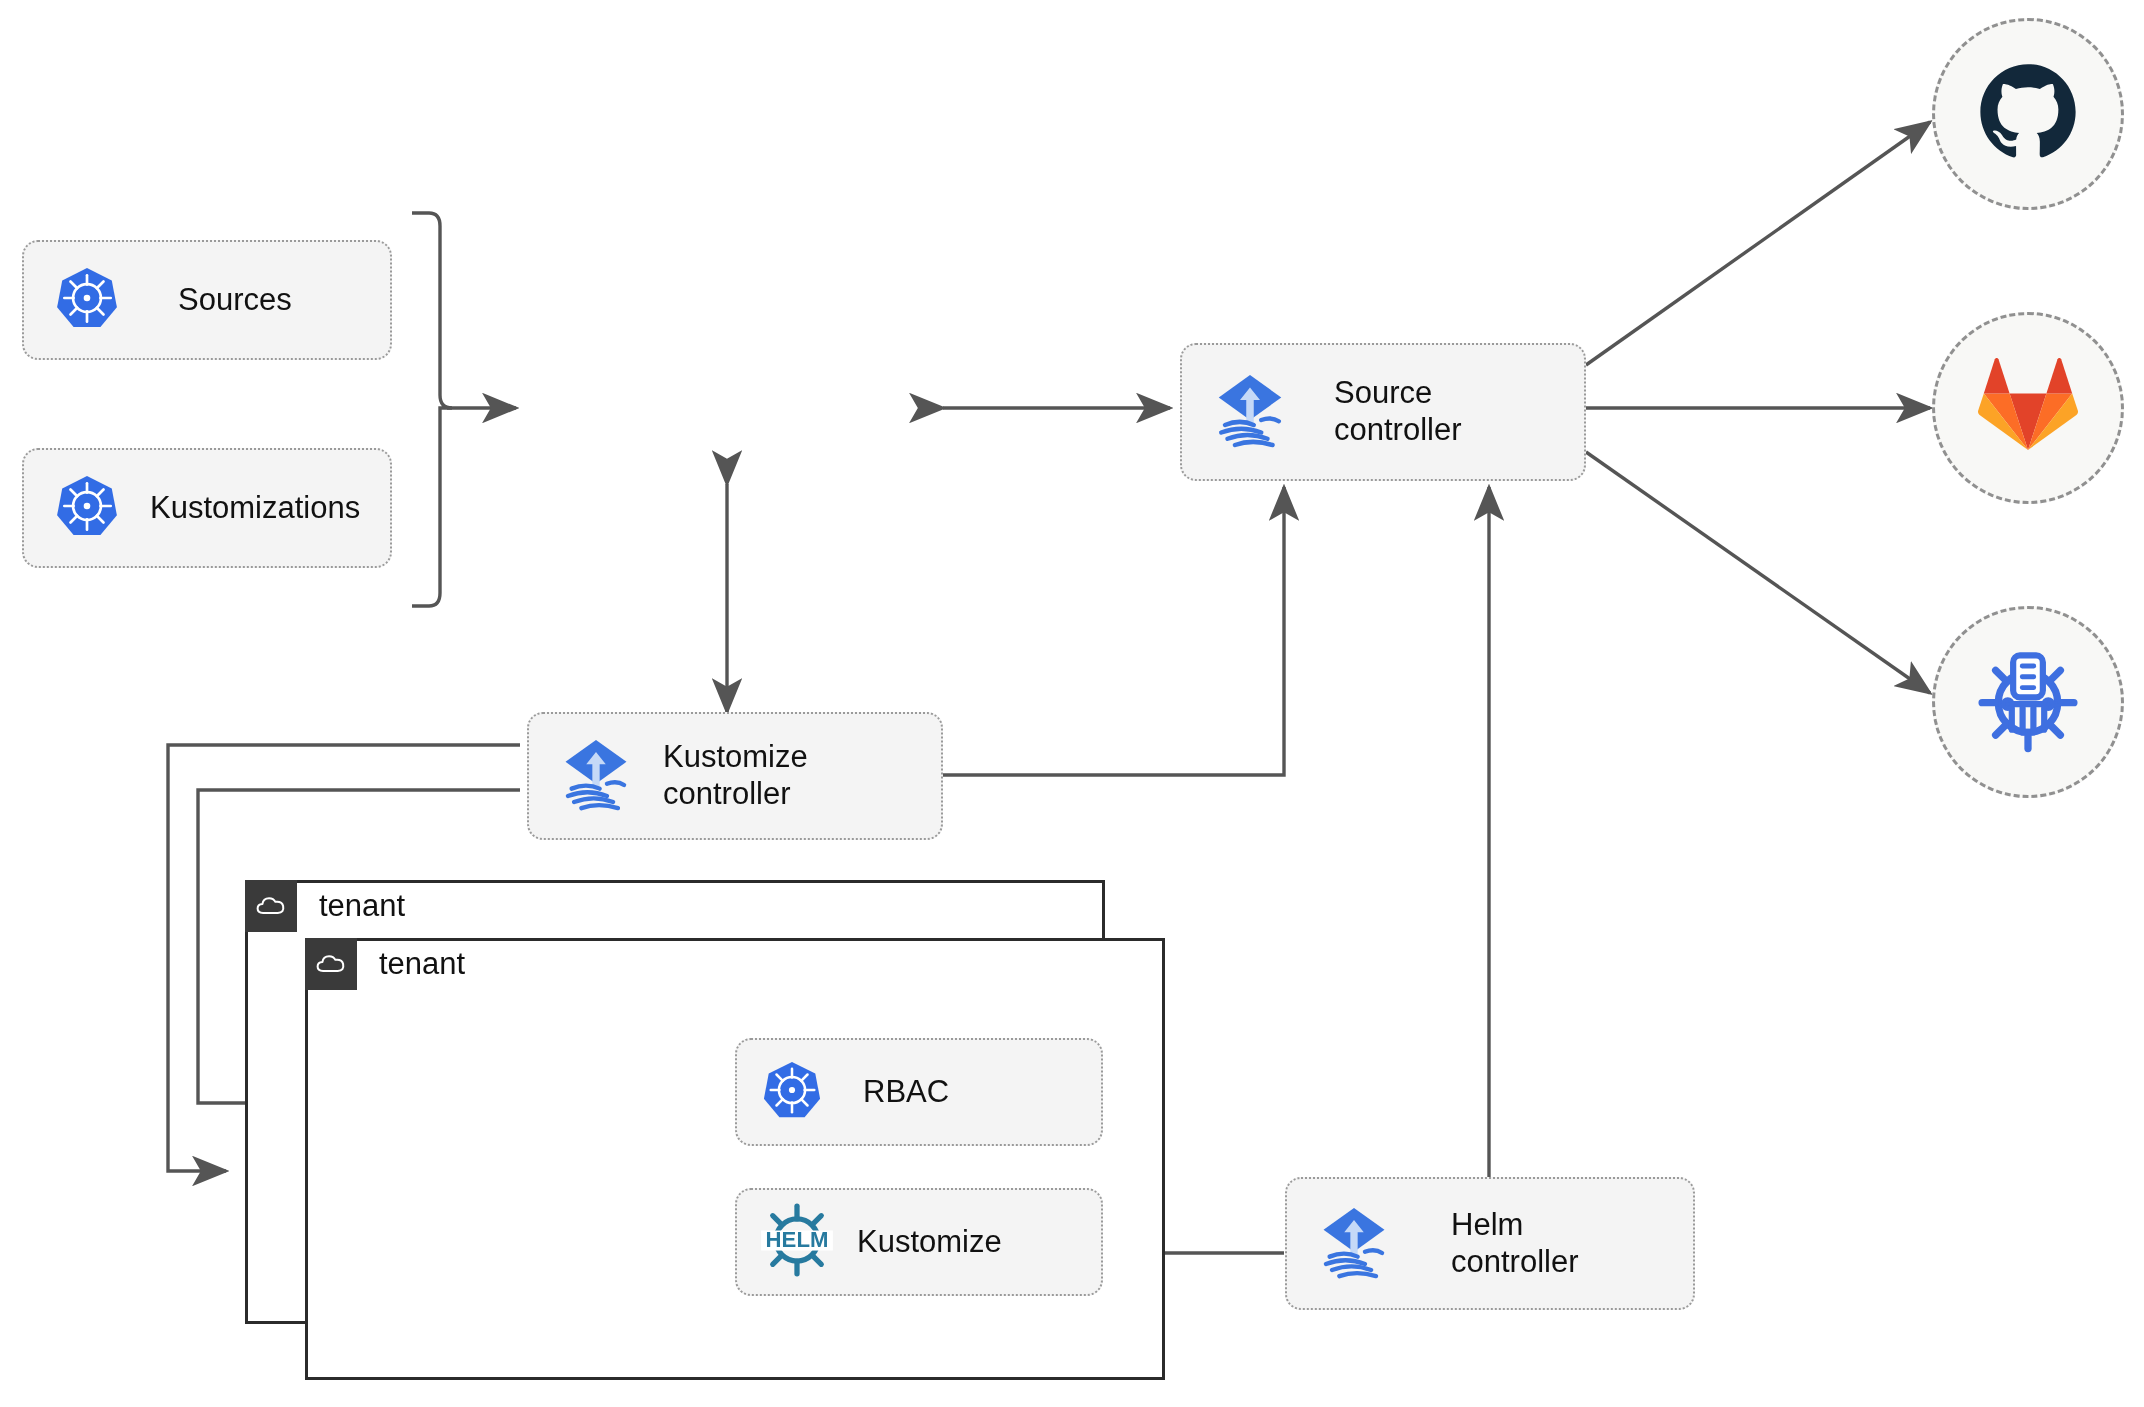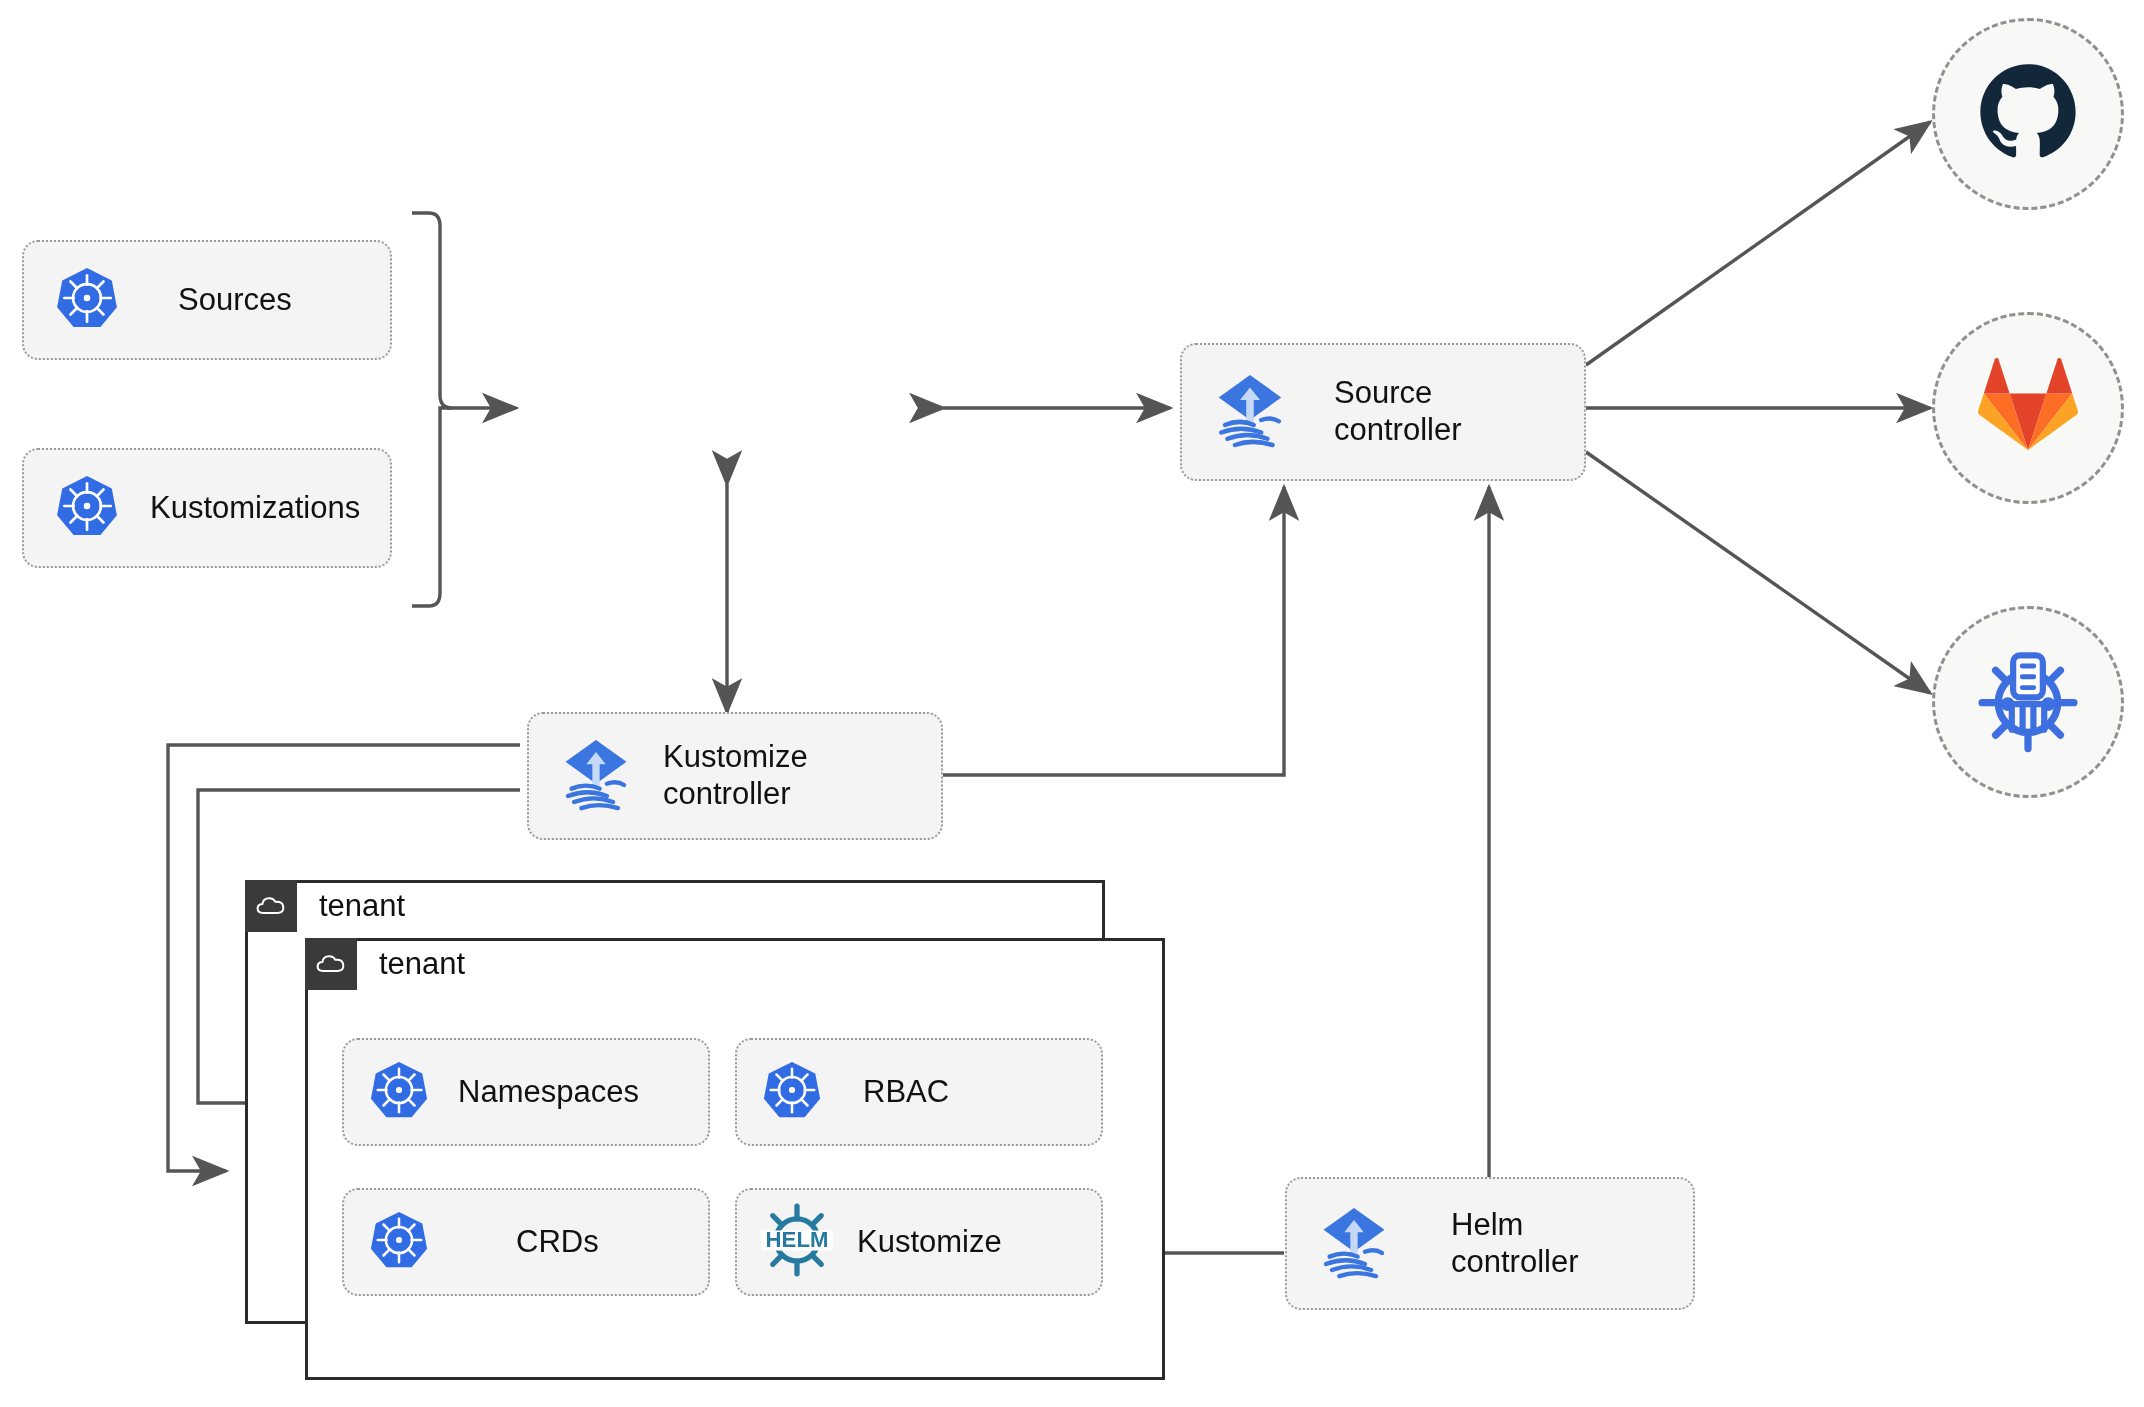--- a/index.html
+++ b/index.html
@@ -223,82 +223,42 @@
         <svg width="34" height="34" viewBox="0 0 32 32">
           <path d="M8.5 22.5 Q3.4 22.5 3.4 18.4 Q3.4 14.6 7.9 14.2
                    Q8.6 8.6 14.2 8.6 Q18.4 8.6 20.1 12.1
                    Q26.3 11.3 27.4 16.0 Q28.6 22.5 22.4 22.5 Z" fill="none" stroke="#ffffff" stroke-width="1.9" stroke-linejoin="round"></path>
         </svg>
       </span>
       <span class="tenant-name">tenant</span>
     </div>
   </div>
 
-  <div class="rbox" style="left:342px;top:1038px;width:368px;height:108px;padding-left:24px;">
+
+  <div class="rbox" style="left:735px;top:1038px;width:368px;height:108px;padding-left:24px;">
     <span class="icn">
       <svg width="62" height="62" viewBox="0 0 64 64">
         <path d="M32 3 L56 15 L61 41 L45 60 L19 60 L3 41 L8 15 Z" fill="#326CE5"></path>
         <g fill="none" stroke="#ffffff" stroke-width="2.6" stroke-linecap="round">
           <circle cx="32" cy="32" r="13.5"></circle>
           <circle cx="32" cy="32" r="3.2" fill="#ffffff" stroke="none"></circle>
           <line x1="32" y1="10" x2="32" y2="19"></line>
             <line x1="32" y1="45" x2="32" y2="55"></line>
           <line x1="10" y1="32" x2="19" y2="32"></line>
             <line x1="45" y1="32" x2="55" y2="32"></line>
           <line x1="16" y1="16" x2="22.5" y2="22.5"></line>
             <line x1="41.5" y1="41.5" x2="48" y2="48"></line>
           <line x1="48" y1="16" x2="41.5" y2="22.5"></line>
             <line x1="22.5" y1="41.5" x2="16" y2="48"></line>
         </g>
       </svg>
     </span>
-    <span class="lbl" style="margin-left:28px;">Namespaces</span>
-  </div>
-
-  <div class="rbox" style="left:735px;top:1038px;width:368px;height:108px;padding-left:24px;">
-    <span class="icn">
-      <svg width="62" height="62" viewBox="0 0 64 64">
-        <path d="M32 3 L56 15 L61 41 L45 60 L19 60 L3 41 L8 15 Z" fill="#326CE5"></path>
-        <g fill="none" stroke="#ffffff" stroke-width="2.6" stroke-linecap="round">
-          <circle cx="32" cy="32" r="13.5"></circle>
-          <circle cx="32" cy="32" r="3.2" fill="#ffffff" stroke="none"></circle>
-          <line x1="32" y1="10" x2="32" y2="19"></line>
-            <line x1="32" y1="45" x2="32" y2="55"></line>
-          <line x1="10" y1="32" x2="19" y2="32"></line>
-            <line x1="45" y1="32" x2="55" y2="32"></line>
-          <line x1="16" y1="16" x2="22.5" y2="22.5"></line>
-            <line x1="41.5" y1="41.5" x2="48" y2="48"></line>
-          <line x1="48" y1="16" x2="41.5" y2="22.5"></line>
-            <line x1="22.5" y1="41.5" x2="16" y2="48"></line>
-        </g>
-      </svg>
-    </span>
     <span class="lbl" style="margin-left:40px;">RBAC</span>
   </div>
 
-  <div class="rbox" style="left:342px;top:1188px;width:368px;height:108px;padding-left:24px;">
-    <span class="icn">
-      <svg width="62" height="62" viewBox="0 0 64 64">
-        <path d="M32 3 L56 15 L61 41 L45 60 L19 60 L3 41 L8 15 Z" fill="#326CE5"></path>
-        <g fill="none" stroke="#ffffff" stroke-width="2.6" stroke-linecap="round">
-          <circle cx="32" cy="32" r="13.5"></circle>
-          <circle cx="32" cy="32" r="3.2" fill="#ffffff" stroke="none"></circle>
-          <line x1="32" y1="10" x2="32" y2="19"></line>
-            <line x1="32" y1="45" x2="32" y2="55"></line>
-          <line x1="10" y1="32" x2="19" y2="32"></line>
-            <line x1="45" y1="32" x2="55" y2="32"></line>
-          <line x1="16" y1="16" x2="22.5" y2="22.5"></line>
-            <line x1="41.5" y1="41.5" x2="48" y2="48"></line>
-          <line x1="48" y1="16" x2="41.5" y2="22.5"></line>
-            <line x1="22.5" y1="41.5" x2="16" y2="48"></line>
-        </g>
-      </svg>
-    </span>
-    <span class="lbl" style="margin-left:86px;">CRDs</span>
-  </div>
 
   <div class="rbox" style="left:735px;top:1188px;width:368px;height:108px;padding-left:22px;">
     <span class="icn">
       <svg width="76" height="76" viewBox="0 0 72 72">
         <g stroke="#277A9F" stroke-width="5" stroke-linecap="round" fill="none">
           <circle cx="36" cy="36" r="20"></circle>
           <line x1="36" y1="4" x2="36" y2="16"></line>
           <line x1="36" y1="56" x2="36" y2="68"></line>
           <line x1="13" y1="13" x2="21.5" y2="21.5"></line>
           <line x1="50.5" y1="50.5" x2="59" y2="59"></line>

